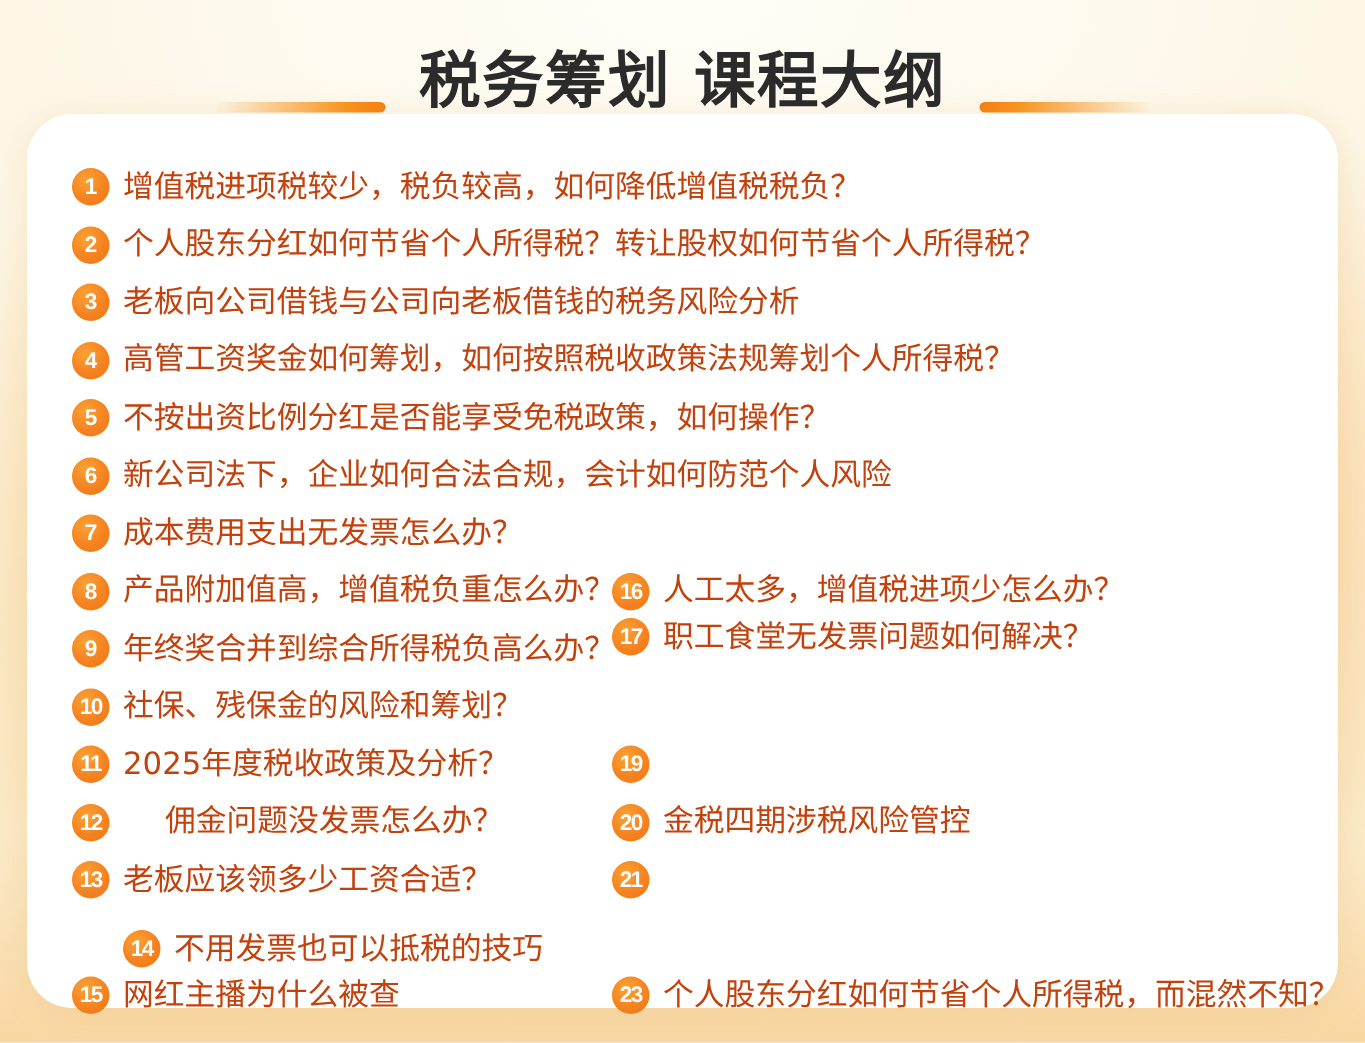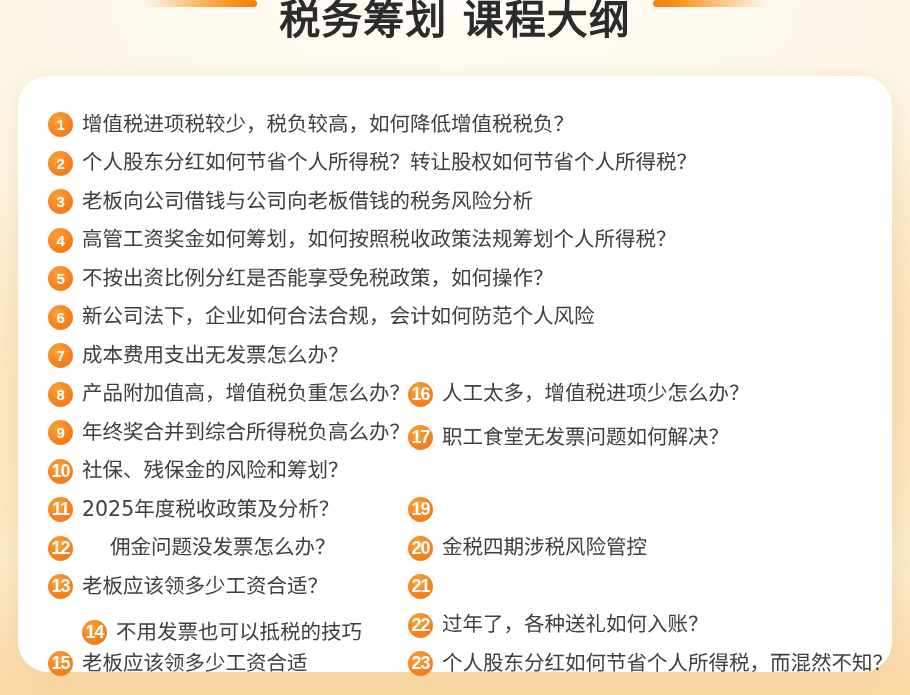--- a/index.html
+++ b/index.html
@@ -32,21 +32,21 @@
     background:radial-gradient(closest-side, rgba(249,190,112,.55), rgba(249,190,112,0));
   }
   #bg-glow-bottom{
     position:absolute; left:0; right:0; bottom:-40px; height:180px;
     background:linear-gradient(180deg, rgba(248,196,120,0) 0%, rgba(246,186,104,.55) 100%);
   }
 
   
   #header{
     position:absolute; left:0; right:0; top:0; height:75px;
-    display:flex; align-items:flex-start; justify-content:center;
+    display:flex; align-items:flex-end; justify-content:center;
     gap:22px;
     z-index:3;
   }
   .dash{
     width:115px; height:7px; border-radius:4px;
   }
   .dash.left{
     background:linear-gradient(90deg, rgba(247,147,30,0) 0%, rgba(247,147,30,.35) 28%, #f7931e 78%, #f37f12 100%);
   }
   .dash.right{
@@ -97,27 +97,27 @@
     border-radius:50%;
     background:radial-gradient(circle at 38% 32%, #fba235 0%, #f58220 55%, #ee7913 100%);
     color:#ffffff;
     font-family:"Liberation Sans","DejaVu Sans",sans-serif;
     font-size:15px;
     font-weight:bold;
     line-height:25px;
     text-align:center;
     letter-spacing:-0.5px;
   }
-  .num.two-digit{ font-size:18px; letter-spacing:-1px; }
+  .num.two-digit{ font-size:15px; letter-spacing:-1px; }
 
   .txt{
     font-family:"DejaVu Sans","Liberation Sans",sans-serif;
     font-size:20.5px;
     font-weight:500;
-    color:#404040;
+    color:#c2410c;
     white-space:nowrap;
     line-height:1.15;
   }
 </style>
 </head>
 <body>
 
 <div id="bg-wash"></div>
 <div id="bg-glow-left"></div>
 <div id="bg-glow-right"></div>
@@ -182,42 +182,38 @@
       <div class="row col-left" style="top: 492px;">
         <span class="num two-digit">13</span>
         <span class="txt">老板应该领多少工资合适？</span>
       </div>
       <div class="row col-left" style="top: 538px; margin-left: 34px;">
         <span class="num two-digit">14</span>
         <span class="txt">不用发票也可以抵税的技巧</span>
       </div>
       <div class="row col-left" style="top: 569px; align-items: center;">
         <span class="num two-digit">15</span>
-        <span class="txt">老板应该领多少工资合适</span>
+        <span class="txt">网红主播为什么被查</span>
       </div>
       <div class="row col-right" style="top: 299.5px;">
         <span class="num two-digit">16</span>
         <span class="txt">人工太多，增值税进项少怎么办？</span>
       </div>
-      <div class="row col-right" style="top: 343px; justify-content: space-between;">
+      <div class="row col-right" style="top: 330px; justify-content: space-between;">
         <span class="num two-digit">17</span>
         <span class="txt">职工食堂无发票问题如何解决？</span>
       </div>
       <div class="row col-right" style="top: 415px;">
         <span class="num two-digit">19</span>
       </div>
       <div class="row col-right" style="top: 453.5px;">
         <span class="num two-digit">20</span>
         <span class="txt">金税四期涉税风险管控</span>
       </div>
       <div class="row col-right" style="top: 492px;">
         <span class="num two-digit">21</span>
       </div>
-      <div class="row col-right" style="top: 530.5px;">
-        <span class="num two-digit">22</span>
-        <span class="txt">过年了，各种送礼如何入账？</span>
-      </div>
       <div class="row col-right" style="top: 569px;">
         <span class="num two-digit">23</span>
         <span class="txt">个人股东分红如何节省个人所得税，而混然不知？</span>
       </div>
     </div>
 </div>
 
 </body></html>

